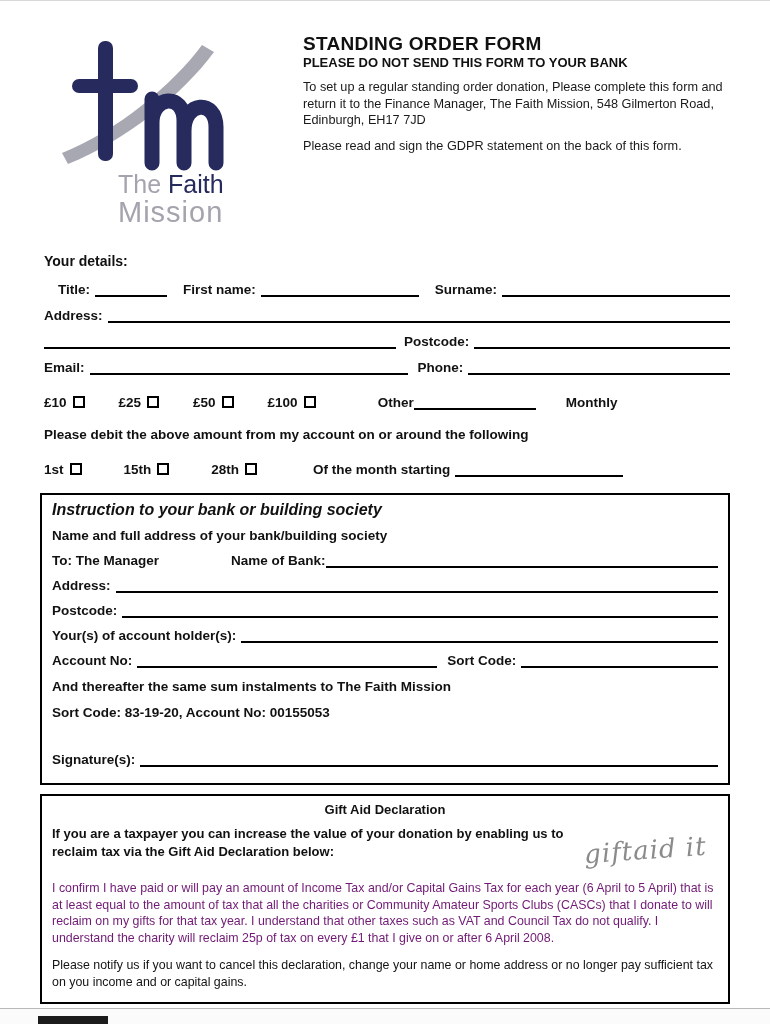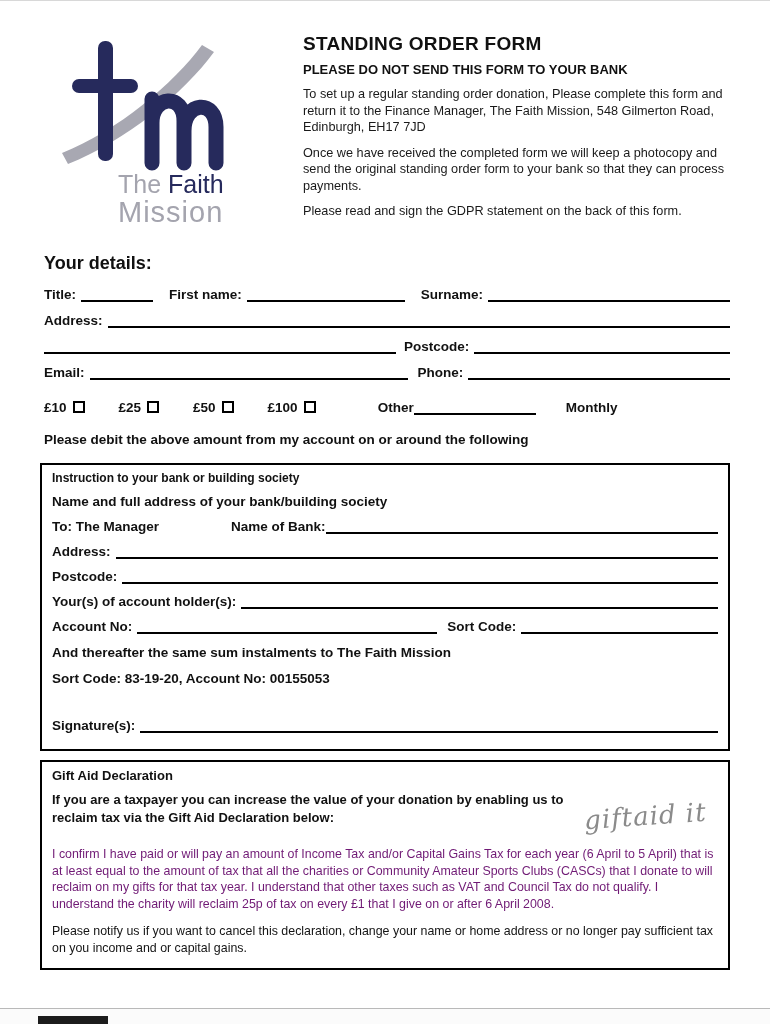--- a/index.html
+++ b/index.html
@@ -13,36 +13,36 @@
   .header { position: relative; height: 252px; }
   .logo-block { position: absolute; left: 56px; top: 36px; width: 220px; }
   .logo-svg { display: block; }
   .logo-words { margin-top: -6px; padding-left: 62px; line-height: 1.05; }
   .logo-the { color: #a4a4ae; font-size: 25px; }
   .logo-faith { color: #262a5c; font-size: 25px; }
   .logo-mission { color: #a4a4ae; font-size: 29px; letter-spacing: 1px; }
   .charity-note { position: absolute; left: 44px; top: 204px; font-size: 11px; color: #2a2a2a; line-height: 1.35; }
   .rightcol { position: absolute; left: 303px; top: 32px; width: 428px; }
   .doc-title { font-size: 19px; font-weight: bold; letter-spacing: .3px; }
-  .doc-subtitle { font-size: 13px; font-weight: bold; margin-top: 7px; }
+  .doc-subtitle { font-size: 13px; font-weight: bold; }
   .doc-para { font-size: 12.7px; line-height: 1.3; margin-top: 9px; color: #1a1a1a; }
   
   .main { padding: 0 40px; }
-  .section-heading { font-size: 18px; font-weight: bold; padding-left: 4px; }
+  .section-heading { font-size: 14px; font-weight: bold; padding-left: 4px; }
   .row { display: flex; align-items: flex-end; font-weight: bold; font-size: 13.5px; padding-left: 4px; }
   .row .lbl { white-space: nowrap; }
   .line { border-bottom: 2px solid #000; height: 14px; display: inline-block; margin-left: 5px; }
   .grow { flex: 1; }
   .cb { width: 12px; height: 12px; border: 2px solid #000; display: inline-block; margin: 0 0 1px 6px; background: #fff; }
   .amt-group, .date-group { display: flex; align-items: center; }
   
   .box { border: 2px solid #000; margin: 10px 40px 0; padding: 6px 10px 12px; position: relative; }
-  .box1-heading { font-size: 12px; font-weight: bold; }
+  .box1-heading { font-size: 16px; font-weight: bold; font-style: italic; }
   .box .row { padding-left: 0; }
-  .ga-heading { font-size: 13px; font-weight: bold; }
+  .ga-heading { font-size: 13px; font-weight: bold; text-align: center; }
   .ga-top { display: flex; margin-top: 8px; }
   .ga-intro { font-size: 13px; font-weight: bold; width: 520px; line-height: 1.35; }
   .giftaid-logo {
     flex: 1; text-align: center; color: #8b8b8b; font-size: 26px;
     font-family: "DejaVu Serif", serif; font-style: italic; transform: rotate(-4deg);
     padding-top: 10px; letter-spacing: 1px;
   }
   .ga-body { font-size: 12.4px; line-height: 1.33; margin-top: 15px; color: #701a75; }
   .ga-check { font-size: 13px; font-weight: bold; margin-top: 17px; display: flex; align-items: center; }
   .ga-footer { font-size: 12.4px; line-height: 1.33; margin-top: 11px; color: #141414; }
@@ -70,30 +70,29 @@
         </div>
         <div class="logo-mission">Mission</div>
       </div>
     </div>
 
 
     <div class="rightcol">
       <div class="doc-title">STANDING ORDER FORM</div>
       <div class="doc-subtitle">PLEASE DO NOT SEND THIS FORM TO YOUR BANK</div>
       <div class="doc-para">To set up a regular standing order donation, Please complete this form and return it to the Finance Manager, The Faith Mission, 548 Gilmerton Road, Edinburgh, EH17 7JD</div>
-      <div class="doc-para">Once we have received the completed form we will keep a photocopy and send the original standing order form to your bank so that they can process payments.</div>
       <div class="doc-para">Please read and sign the GDPR statement on the back of this form.</div>
     </div>
   </div>
 
   <div class="main">
 
     <div class="section-heading">Your details:</div>
 
-    <div class="row" style="margin-top:13px;">
+    <div class="row" style="margin-top:13px;margin-left:14px;">
       <span class="lbl">Title:</span>
       <span class="line" style="width:72px;"></span>
       <span class="lbl" style="margin-left:16px;">First name:</span>
       <span class="line" style="width:158px;"></span>
       <span class="lbl" style="margin-left:16px;">Surname:</span>
       <span class="line grow"></span>
     </div>
 
     <div class="row" style="margin-top:11px;">
       <span class="lbl">Address:</span>
@@ -133,20 +132,36 @@
       </span>
       <span class="lbl" style="margin-left:62px;">Other</span>
       <span class="line" style="width:122px; margin-left:0; align-self:flex-end;"></span>
       <span class="lbl" style="margin-left:30px;">Monthly</span>
     </div>
 
     <div class="row" style="margin-top:17px;">
       <span class="lbl">Please debit the above amount from my account on or around the following</span>
     </div>
 
+    <div class="row" style="margin-top:20px; align-items:center;">
+      <span class="date-group" style="margin-right:42px;">
+        <span>1st</span>
+        <span class="cb"></span>
+      </span>
+      <span class="date-group" style="margin-right:42px;">
+        <span>15th</span>
+        <span class="cb"></span>
+      </span>
+      <span class="date-group">
+        <span>28th</span>
+        <span class="cb"></span>
+      </span>
+      <span class="lbl" style="margin-left:56px;">Of the month starting</span>
+      <span class="line" style="width:168px; align-self:flex-end;"></span>
+    </div>
   </div>
 
   <div class="box" style="margin-top:16px; padding-bottom:16px;">
     <div class="box1-heading">Instruction to your bank or building society</div>
 
     <div class="row" style="margin-top:9px;">
       <span class="lbl">Name and full address of your bank/building society</span>
     </div>
 
     <div class="row" style="margin-top:10px;">

